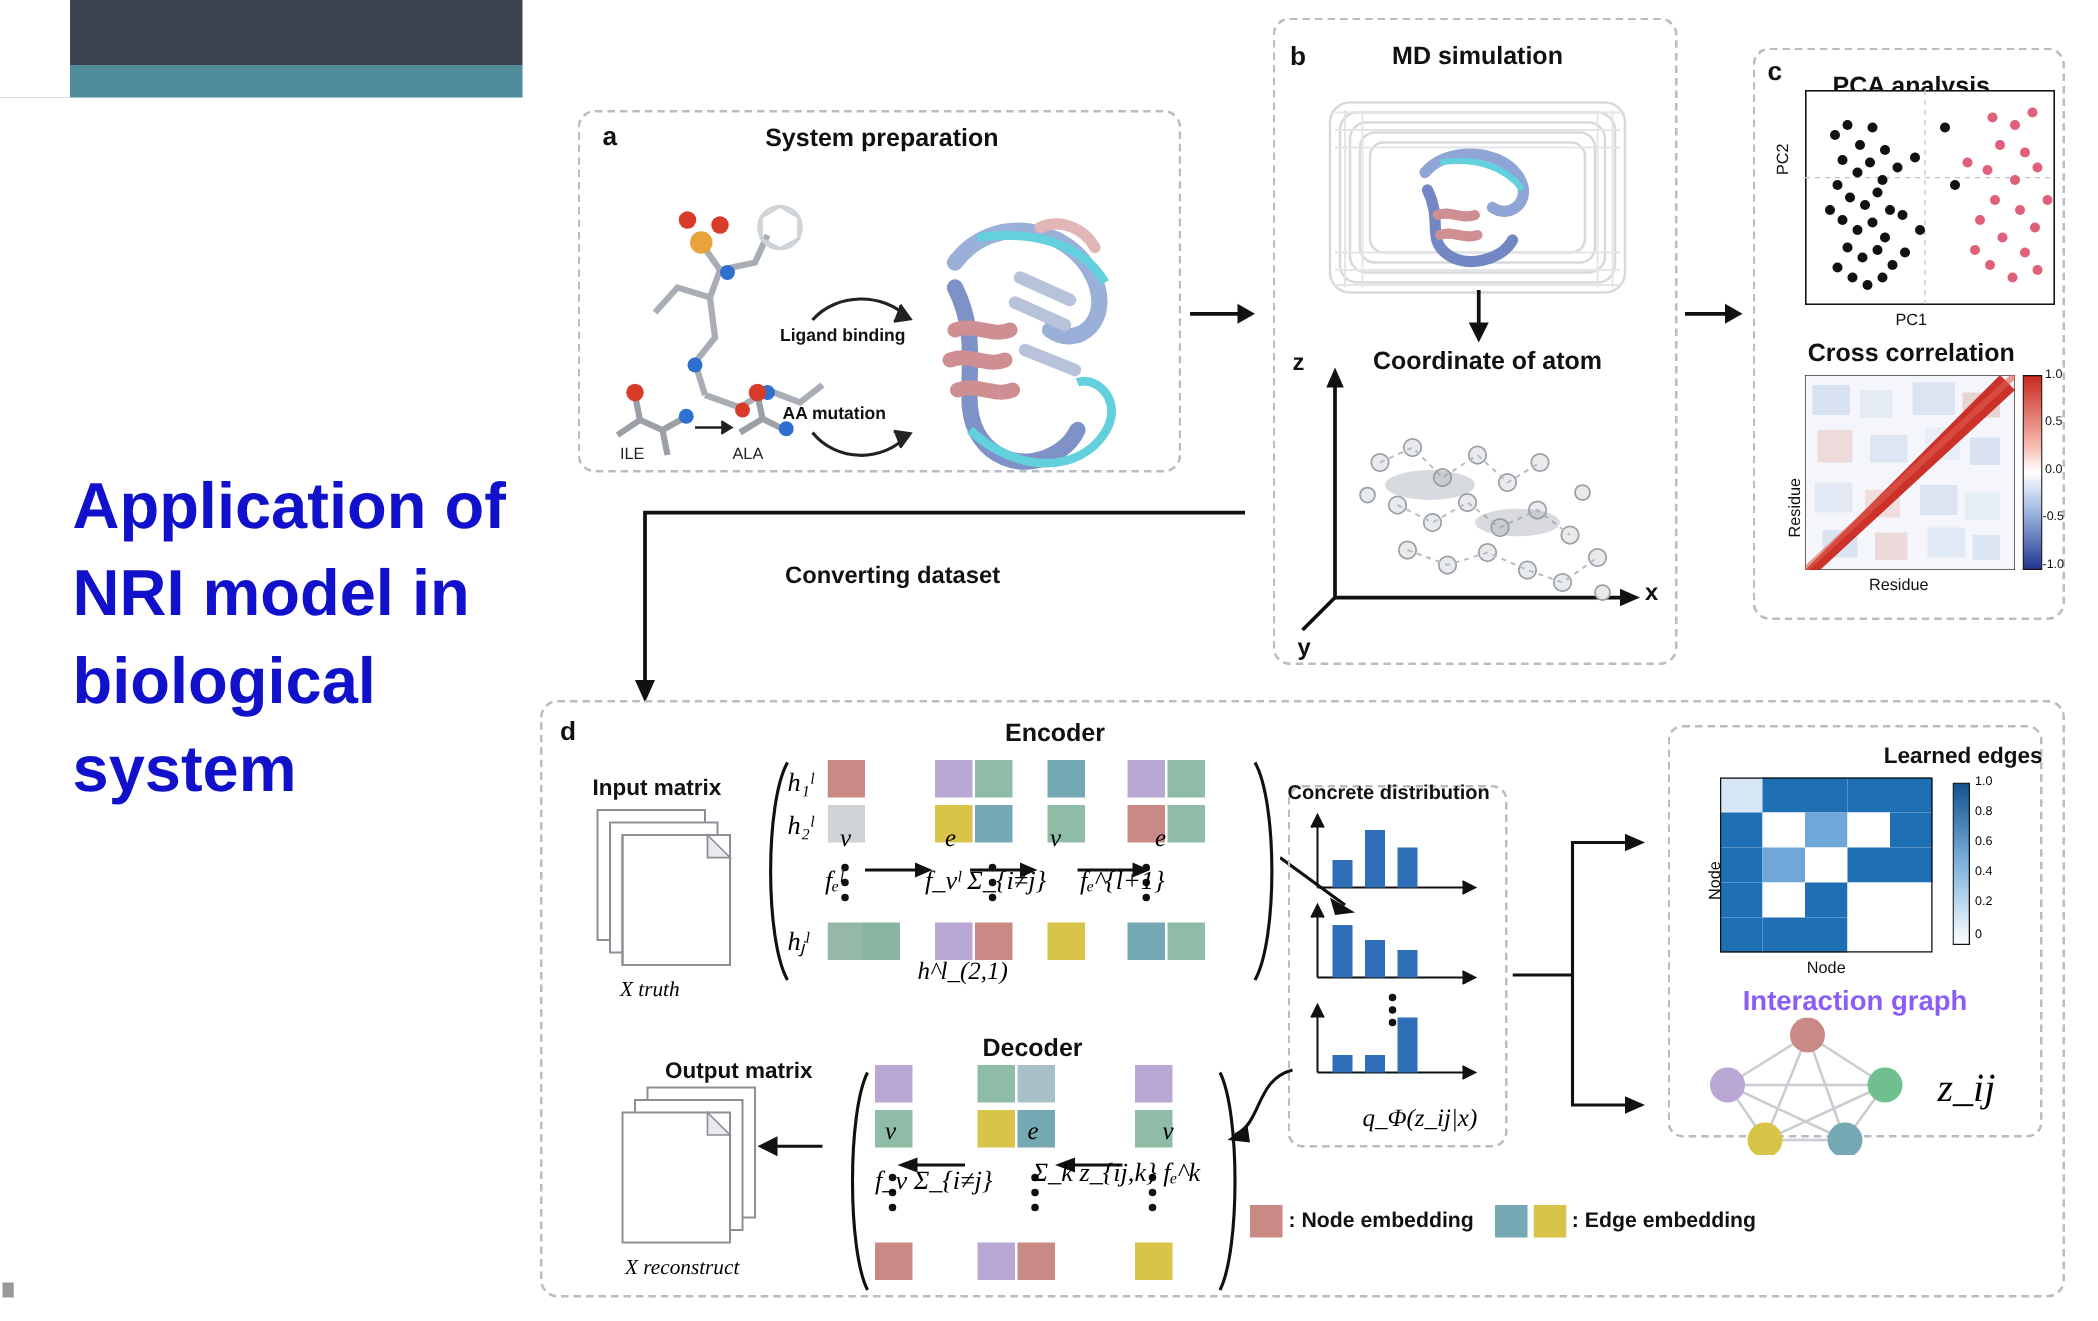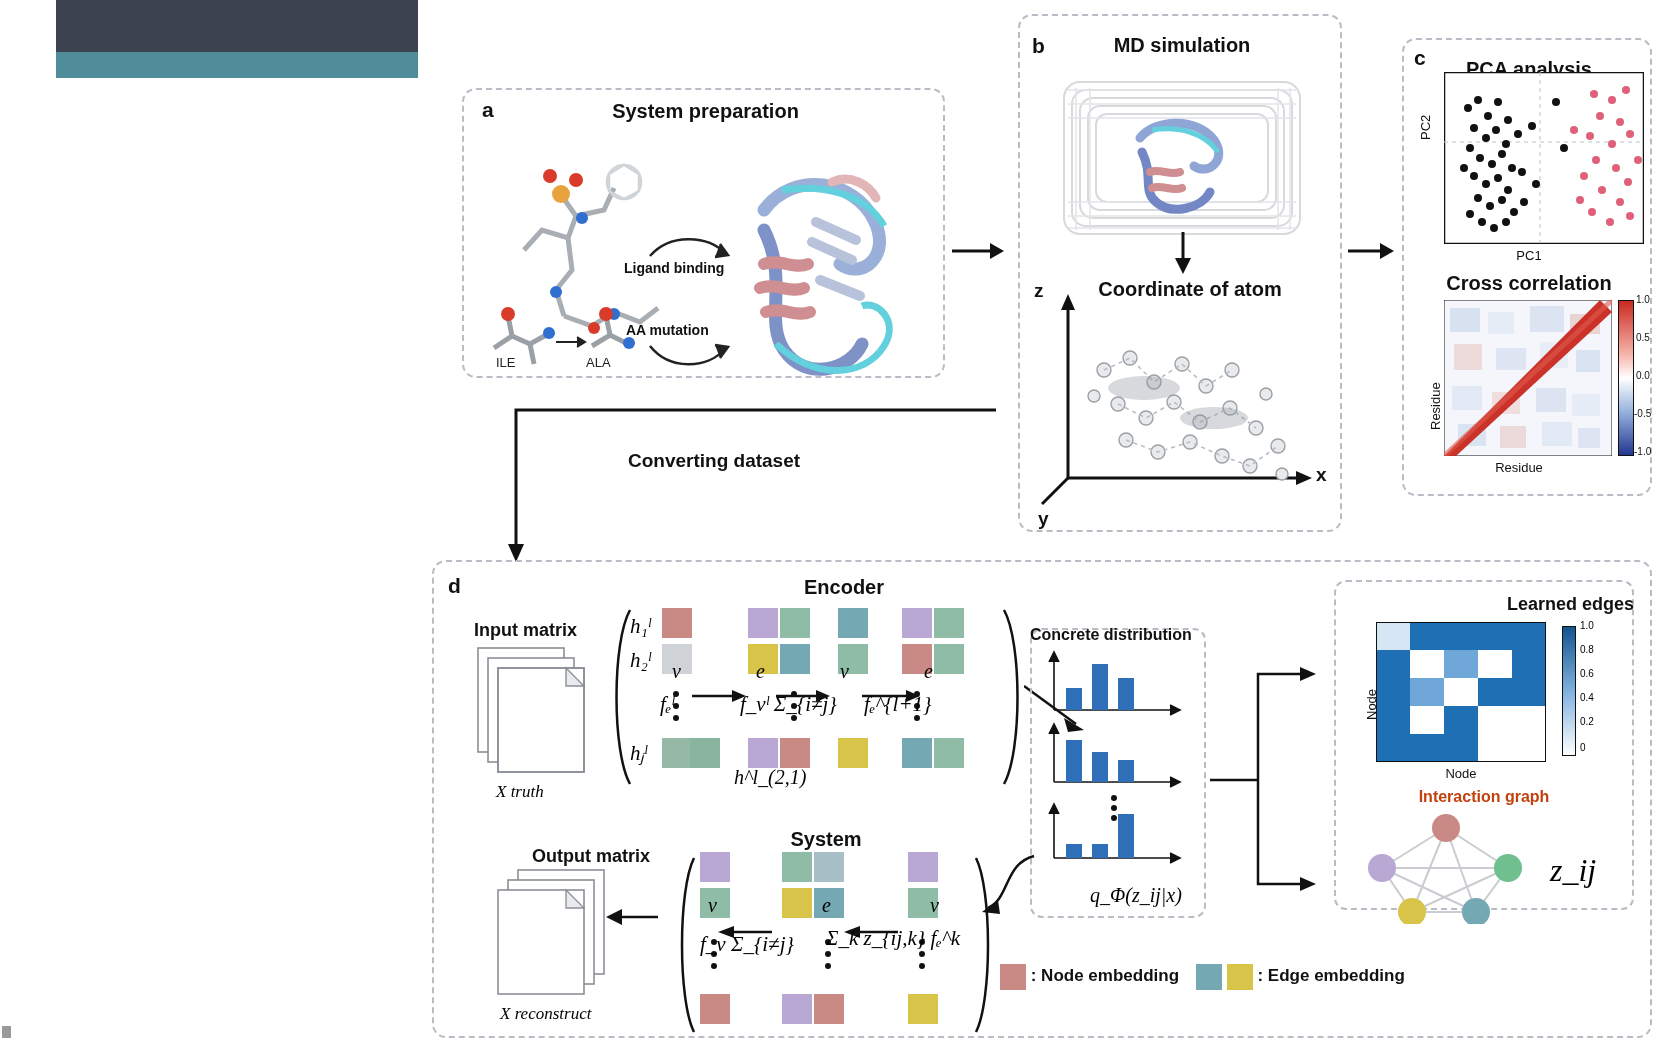--- a/index.html
+++ b/index.html
@@ -51,20 +51,21 @@
 </head>
 <body>
 
 <div class="slide">
 
   <div class="banner-dark"></div>
   <div class="banner-teal"></div>
   <div class="banner-edge"></div>
   <div class="tiny-mark"></div>
 
+  <div class="title">Application of NRI model in biological system</div>
 
   <div class="panel" id="panel-a">
     <div class="plabel" style="left:18px;top:8px;">a</div>
     <div class="ptitle" style="left:0;top:10px;width:483px;">System preparation</div>
 
     <svg width="479" height="250" style="position:absolute;left:0;top:40px;">
 
       <g stroke="#9aa0a6" stroke-width="5" fill="none" opacity="0.85">
         <path d="M60 120 L78 100 L104 108 L112 86 L98 66"></path>
         <path d="M112 86 L140 80 L150 58"></path>
@@ -365,21 +366,21 @@
 
   <svg style="position:absolute;left:500px;top:400px;" width="540" height="180">
     <path d="M496 10 L16 10 L16 150" stroke="#111" stroke-width="3" fill="none"></path>
     <path d="M8 144 L16 162 L24 144 Z" fill="#111"></path>
   </svg>
   <div class="conv-label" style="left:628px;top:450px;">Converting dataset</div>
 
   <div class="panel" id="panel-d">
     <div class="plabel" style="left:14px;top:12px;">d</div>
     <div class="ptitle" style="left:280px;top:14px;width:260px;">Encoder</div>
-    <div class="ptitle" style="left:262px;top:266px;width:260px;">System</div>
+    <div class="ptitle" style="left:262px;top:266px;width:260px;">Decoder</div>
 
     <div style="position:absolute;left:40px;top:58px;font-size:18px;font-weight:bold;color:#111;">Input matrix</div>
     <svg width="140" height="130" style="position:absolute;left:42px;top:84px;">
       <g fill="#ffffff" stroke="#8b8f96" stroke-width="1.6">
         <rect x="2" y="2" width="86" height="104"></rect>
         <rect x="12" y="12" width="86" height="104"></rect>
         <rect x="22" y="22" width="86" height="104"></rect>
       </g>
       <path d="M90 22 L108 40 L90 40 Z" fill="#e8eaee" stroke="#8b8f96" stroke-width="1.4"></path>
       <rect x="22" y="22" width="86" height="104" fill="none" stroke="#8b8f96" stroke-width="1.6"></rect>
@@ -627,21 +628,21 @@
     <div style="position:absolute;left:1146px;top:58px;font-size:10px;">1.0</div>
     <div style="position:absolute;left:1146px;top:82px;font-size:10px;">0.8</div>
     <div style="position:absolute;left:1146px;top:106px;font-size:10px;">0.6</div>
     <div style="position:absolute;left:1146px;top:130px;font-size:10px;">0.4</div>
     <div style="position:absolute;left:1146px;top:154px;font-size:10px;">0.2</div>
     <div style="position:absolute;left:1146px;top:180px;font-size:10px;">0</div>
 
     <div class="axis-label" style="left:930px;top:158px;transform:rotate(-90deg);transform-origin:left top;">Node</div>
     <div class="axis-label" style="left:942px;top:204px;width:170px;text-align:center;">Node</div>
 
-    <div style="position:absolute;left:900px;top:226px;width:300px;text-align:center;font-size:16px;font-weight:bold;color:#c2410c;">Interaction graph</div>
+    <div style="position:absolute;left:900px;top:226px;width:300px;text-align:center;font-size:22px;font-weight:bold;color:#8b5cf6;">Interaction graph</div>
 
     <svg width="180" height="110" style="position:absolute;left:922px;top:252px;">
       <g stroke="#c9ccd1" stroke-width="2" fill="none">
         <path d="M90 14 L26 54"></path>
           <path d="M90 14 L152 54"></path>
         <path d="M26 54 L56 98"></path>
           <path d="M152 54 L120 98"></path>
         <path d="M56 98 L120 98"></path>
         <path d="M26 54 L152 54"></path>
           <path d="M90 14 L56 98"></path>

